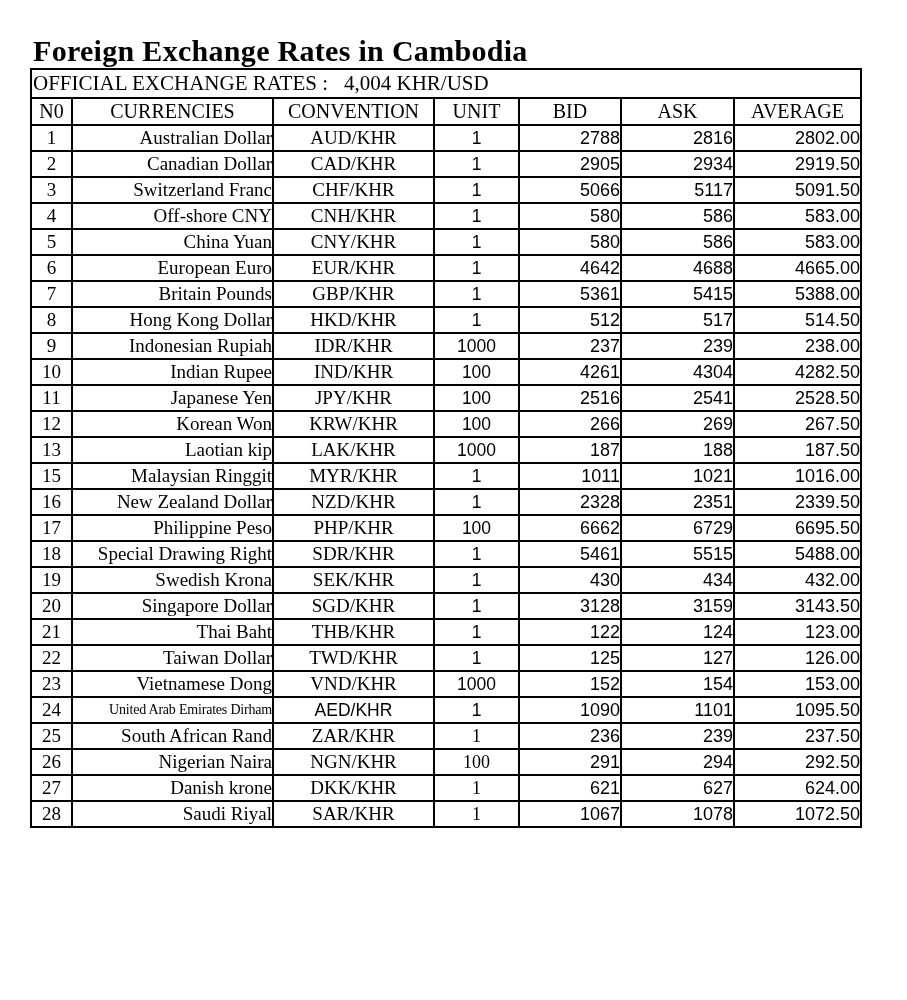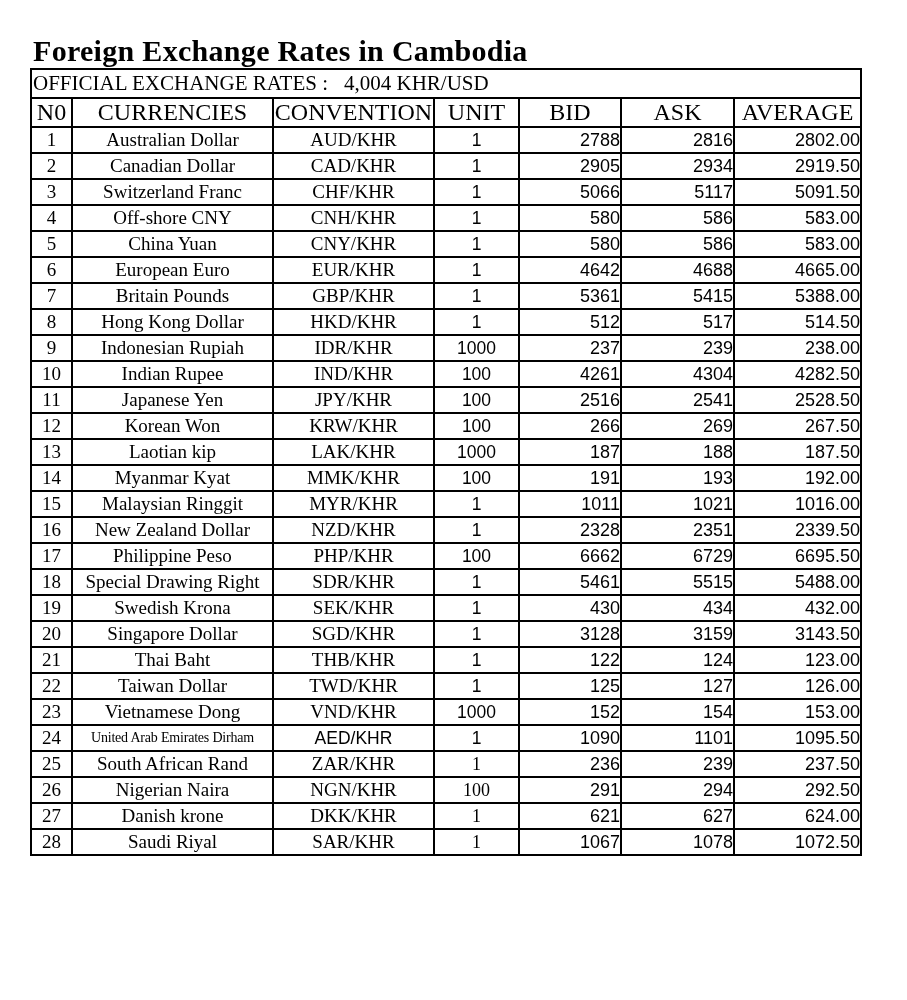--- a/index.html
+++ b/index.html
@@ -39,27 +39,27 @@
     overflow:hidden;
     white-space:nowrap;
   }
   tr.official-row td {
     font-size:21px; height:27px;
     text-align:left; padding-left:1px;
   }
   .official-value { margin-left:16px; }
 
   tr.cols th {
-    font-size:24px; height:25px;
+    font-size:20px; height:25px;
     text-align:center;
   }
 
   tbody td { height:24px; font-size:19px; line-height:24px; }
   td.c-no { text-align:center; }
-  td.c-currency { text-align:center; padding-left:3px; }
+  td.c-currency { text-align:right; padding-left:3px; }
   td.c-convention { text-align:center;font-family:Liberation Serif, serif; }
   td.c-unit {
     text-align:center;
     font-family:"Liberation Sans", sans-serif;
     font-size:17.5px;
   }
   td.c-num {
     text-align:right; padding-right:2px;
     font-family:"Liberation Sans", sans-serif;
     font-size:18px;
@@ -220,29 +220,20 @@
         <tr>
           <td class="c-no">13</td>
           <td class="c-currency">Laotian kip</td>
           <td class="c-convention">LAK/KHR</td>
           <td class="c-unit">1000</td>
           <td class="c-num">187</td>
           <td class="c-num">188</td>
           <td class="c-num">187.50</td>
         </tr>
         <tr>
-          <td class="c-no">14</td>
-          <td class="c-currency">Myanmar Kyat</td>
-          <td class="c-convention">MMK/KHR</td>
-          <td class="c-unit">100</td>
-          <td class="c-num">191</td>
-          <td class="c-num">193</td>
-          <td class="c-num">192.00</td>
-        </tr>
-        <tr>
           <td class="c-no">15</td>
           <td class="c-currency">Malaysian Ringgit</td>
           <td class="c-convention">MYR/KHR</td>
           <td class="c-unit">1</td>
           <td class="c-num">1011</td>
           <td class="c-num">1021</td>
           <td class="c-num">1016.00</td>
         </tr>
         <tr>
           <td class="c-no">16</td>

